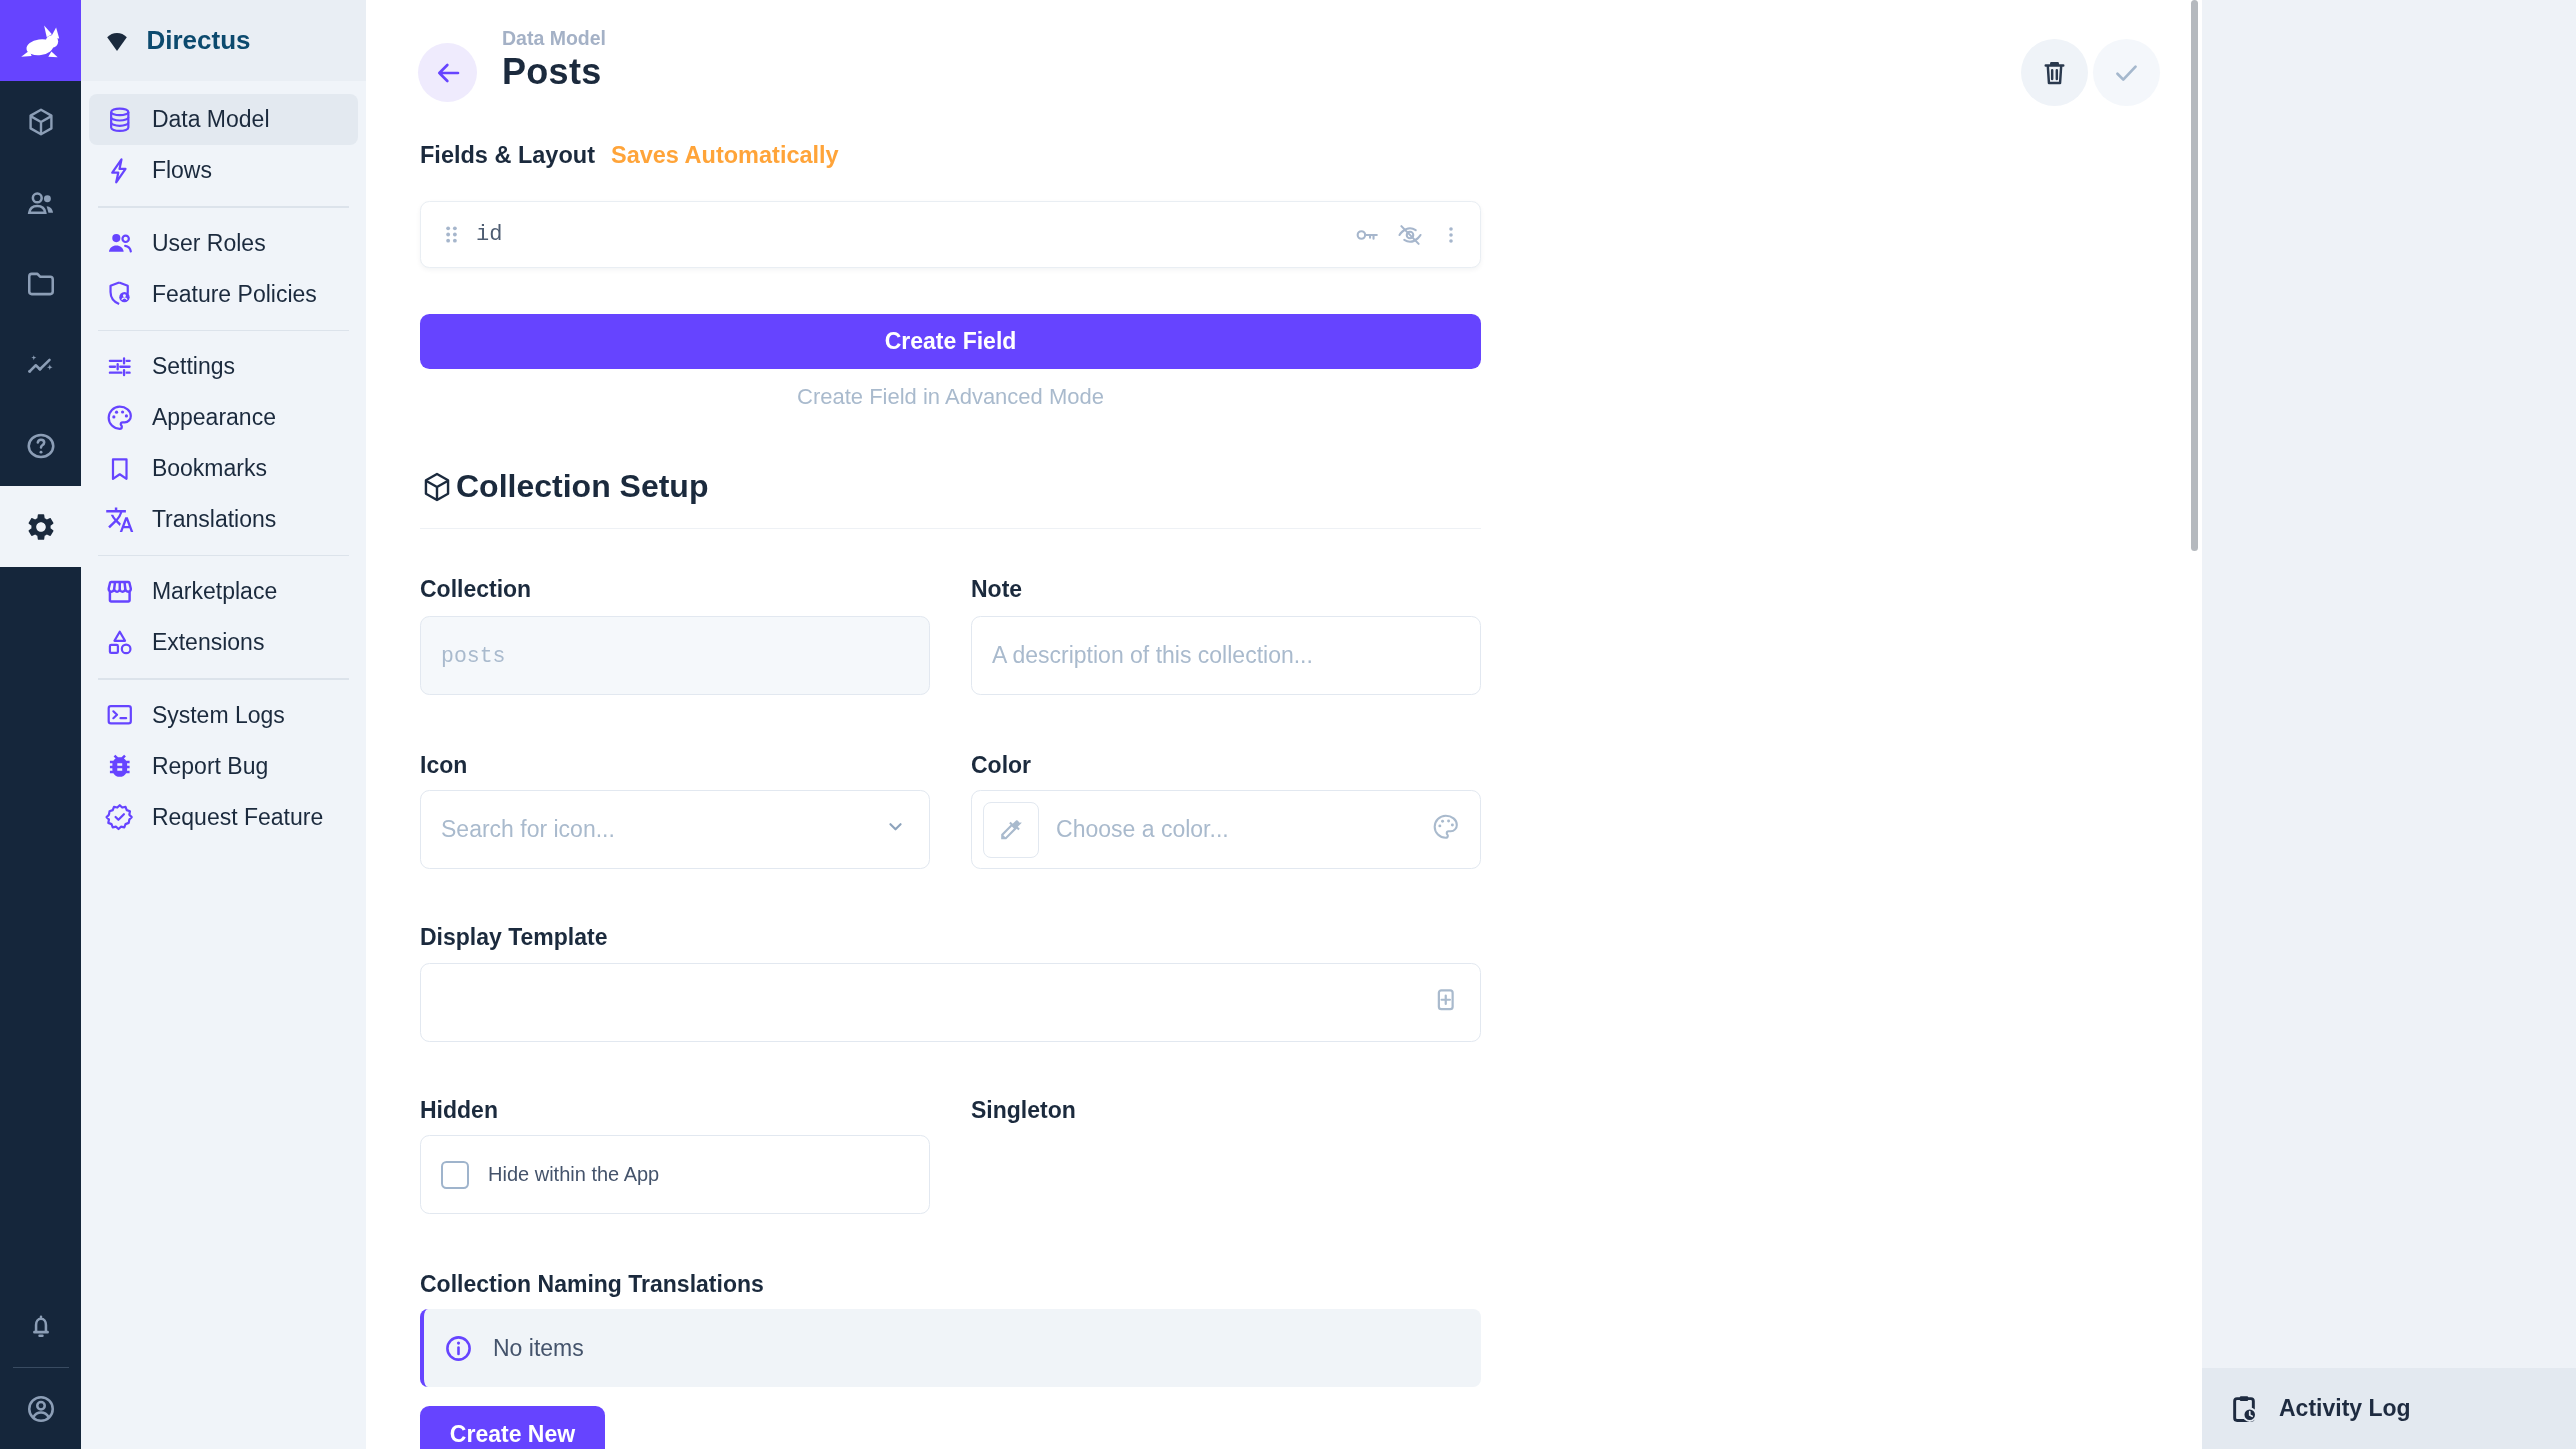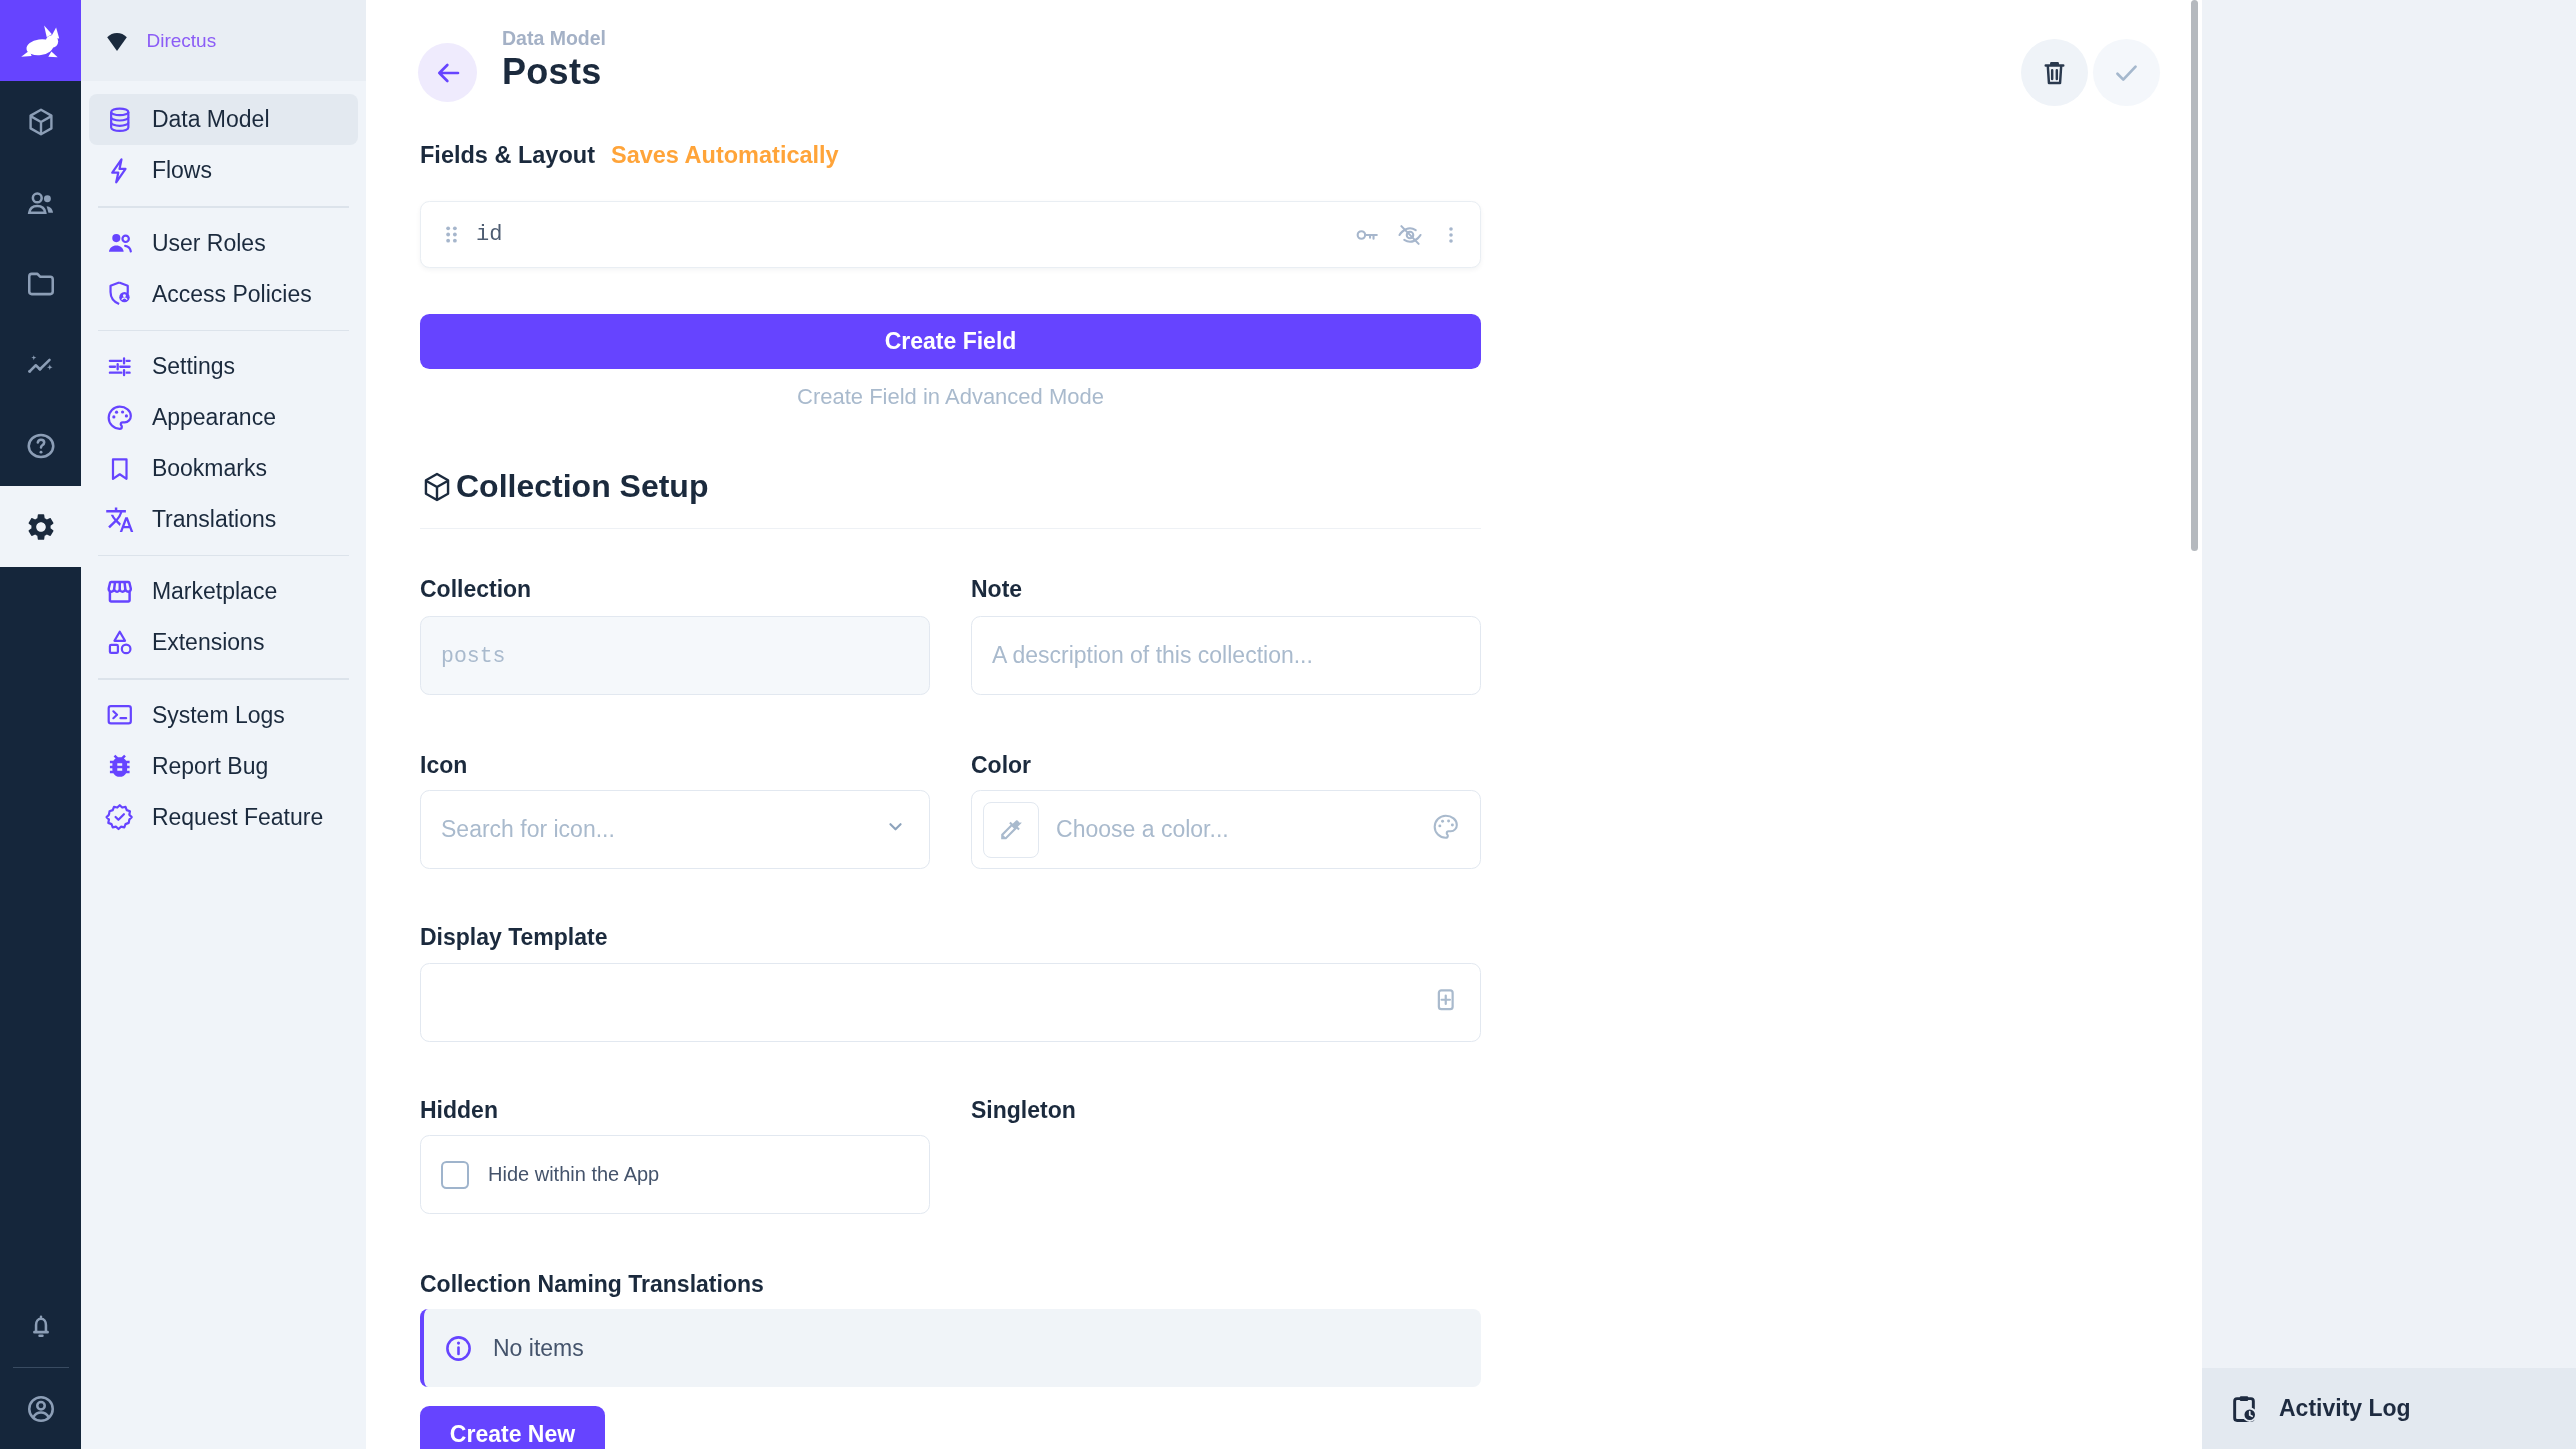--- a/index.html
+++ b/index.html
@@ -16,21 +16,21 @@
   .module-cell{width:81px;height:81px;display:flex;align-items:center;justify-content:center;color:#8C9EB6;}
   .module-cell svg{width:32px;height:32px;}
   .module-cell.active{background:#F0F4F9;color:#1B2A3D;}
   .module-spacer{flex:1;}
   .module-divider{width:56px;height:1.3px;background:#394B61;margin:0 auto;}
 
   
   .nav{width:285px;flex-shrink:0;background:#F0F4F9;display:flex;flex-direction:column;}
   .nav-header{height:81px;background:#E9EEF4;display:flex;align-items:center;gap:16px;padding:0 21.5px;flex-shrink:0;}
   .nav-header svg{width:28px;height:28px;color:#1B2A3D;flex-shrink:0;}
-  .nav-title{font-size:19px;font-weight:400;color:#8b5cf6;}
+  .nav-title{font-size:26px;font-weight:700;color:#0c4a6e;}
   .nav-list{padding:13.4px 8px;}
   .nav-item{height:51px;display:flex;align-items:center;gap:17.4px;padding:0 16px;border-radius:8px;
     color:#1B2A3D;font-size:23px;font-weight:500;cursor:pointer;}
   .nav-item svg{width:29.5px;height:29.5px;color:#6644FF;flex-shrink:0;}
   .nav-item.active{background:#E3E9F0;}
   .nav-divider{height:1.3px;background:#DCE3EB;margin:10px 9.4px;}
 
   
   .main{flex:1;background:#fff;position:relative;}
   .back-btn{position:absolute;left:52px;top:43px;width:59px;height:59px;border-radius:50%;
@@ -221,21 +221,21 @@
         <span>User Roles</span>
       </div>
       <div class="nav-item">
         <svg viewBox="0 0 24 24" fill="none" stroke="currentColor" stroke-width="1.8" stroke-linejoin="round">
           <path d="M11.5 2.9l-7 2.6v5.1c0 4.7 3 8.1 7 9.8"></path>
           <path d="M11.5 2.9l7 2.6v5.1c0 1.1-.2 2.1-.5 3"></path>
           <circle cx="15.8" cy="14.8" r="4.2" fill="currentColor" stroke="none"></circle>
           <circle cx="15.8" cy="13.6" r="1.2" fill="#F0F4F9" stroke="none"></circle>
           <path d="M13.6 16.9c.5-1.1 1.2-1.6 2.2-1.6s1.7.5 2.2 1.6" stroke="#F0F4F9" stroke-width="1" fill="none"></path>
         </svg>
-        <span>Access Policies</span>
+        <span>Feature Policies</span>
       </div>
 
       <div class="nav-divider"></div>
 
       <div class="nav-item">
         <svg viewBox="0 0 24 24" fill="none" stroke="currentColor" stroke-width="1.9" stroke-linecap="round">
           <path d="M4 7.2h9.3M17.6 7.2H20M4 12h4.2M12.4 12H20M4 16.8h9.3M17.6 16.8H20"></path>
           <path d="M15.5 5.2v4M10.3 10v4M15.5 14.8v4"></path>
         </svg>
         <span>Settings</span>

